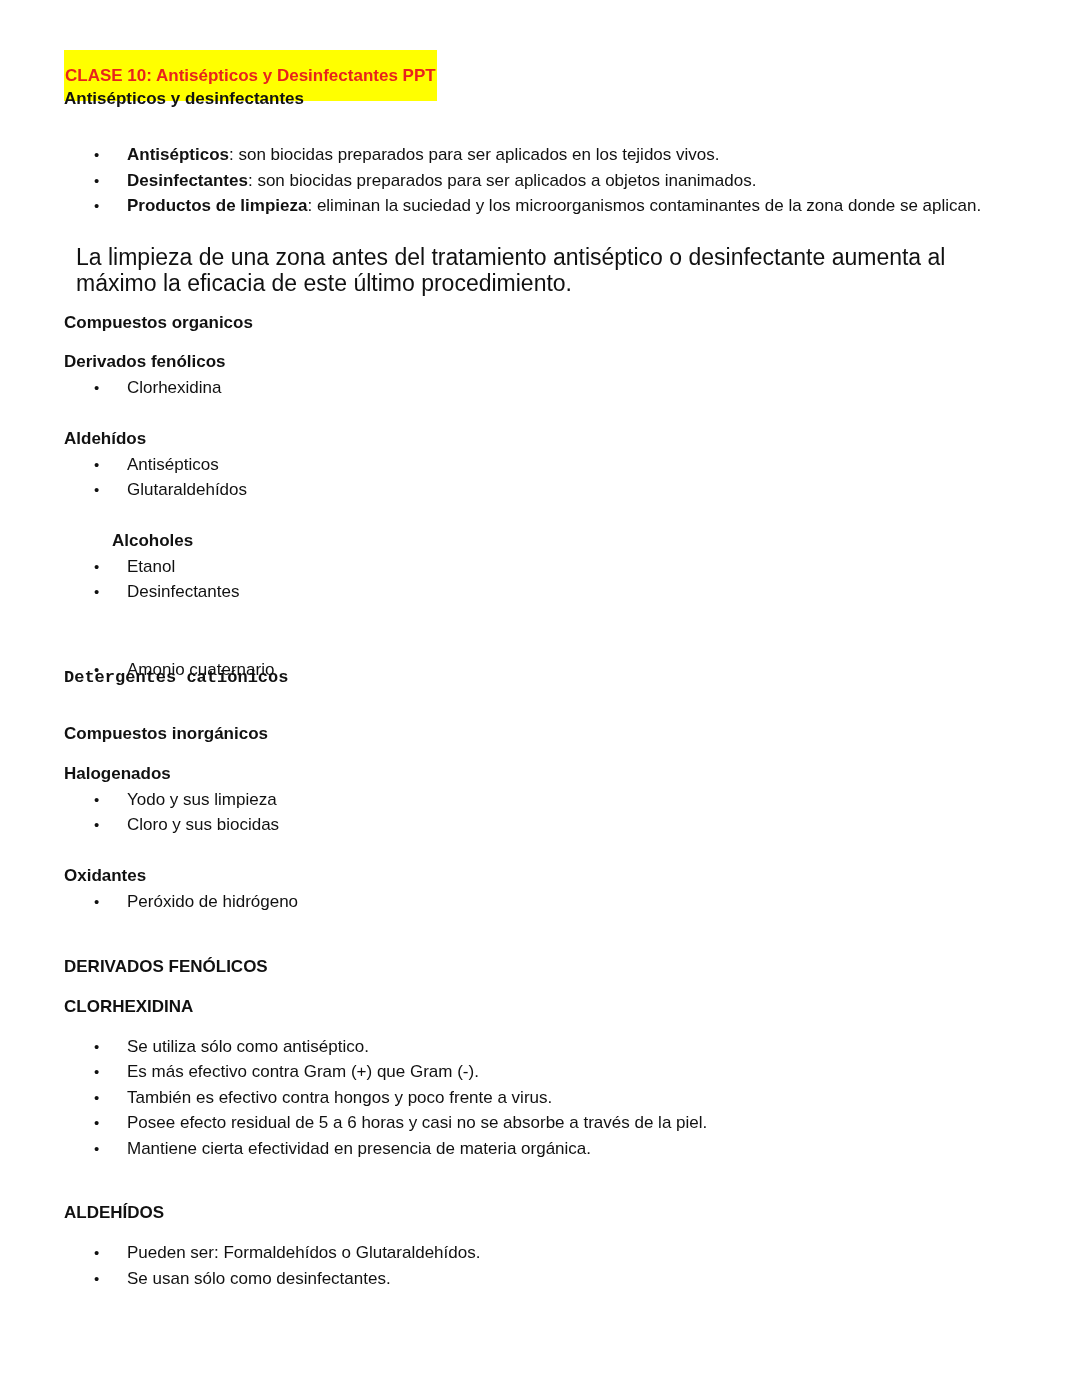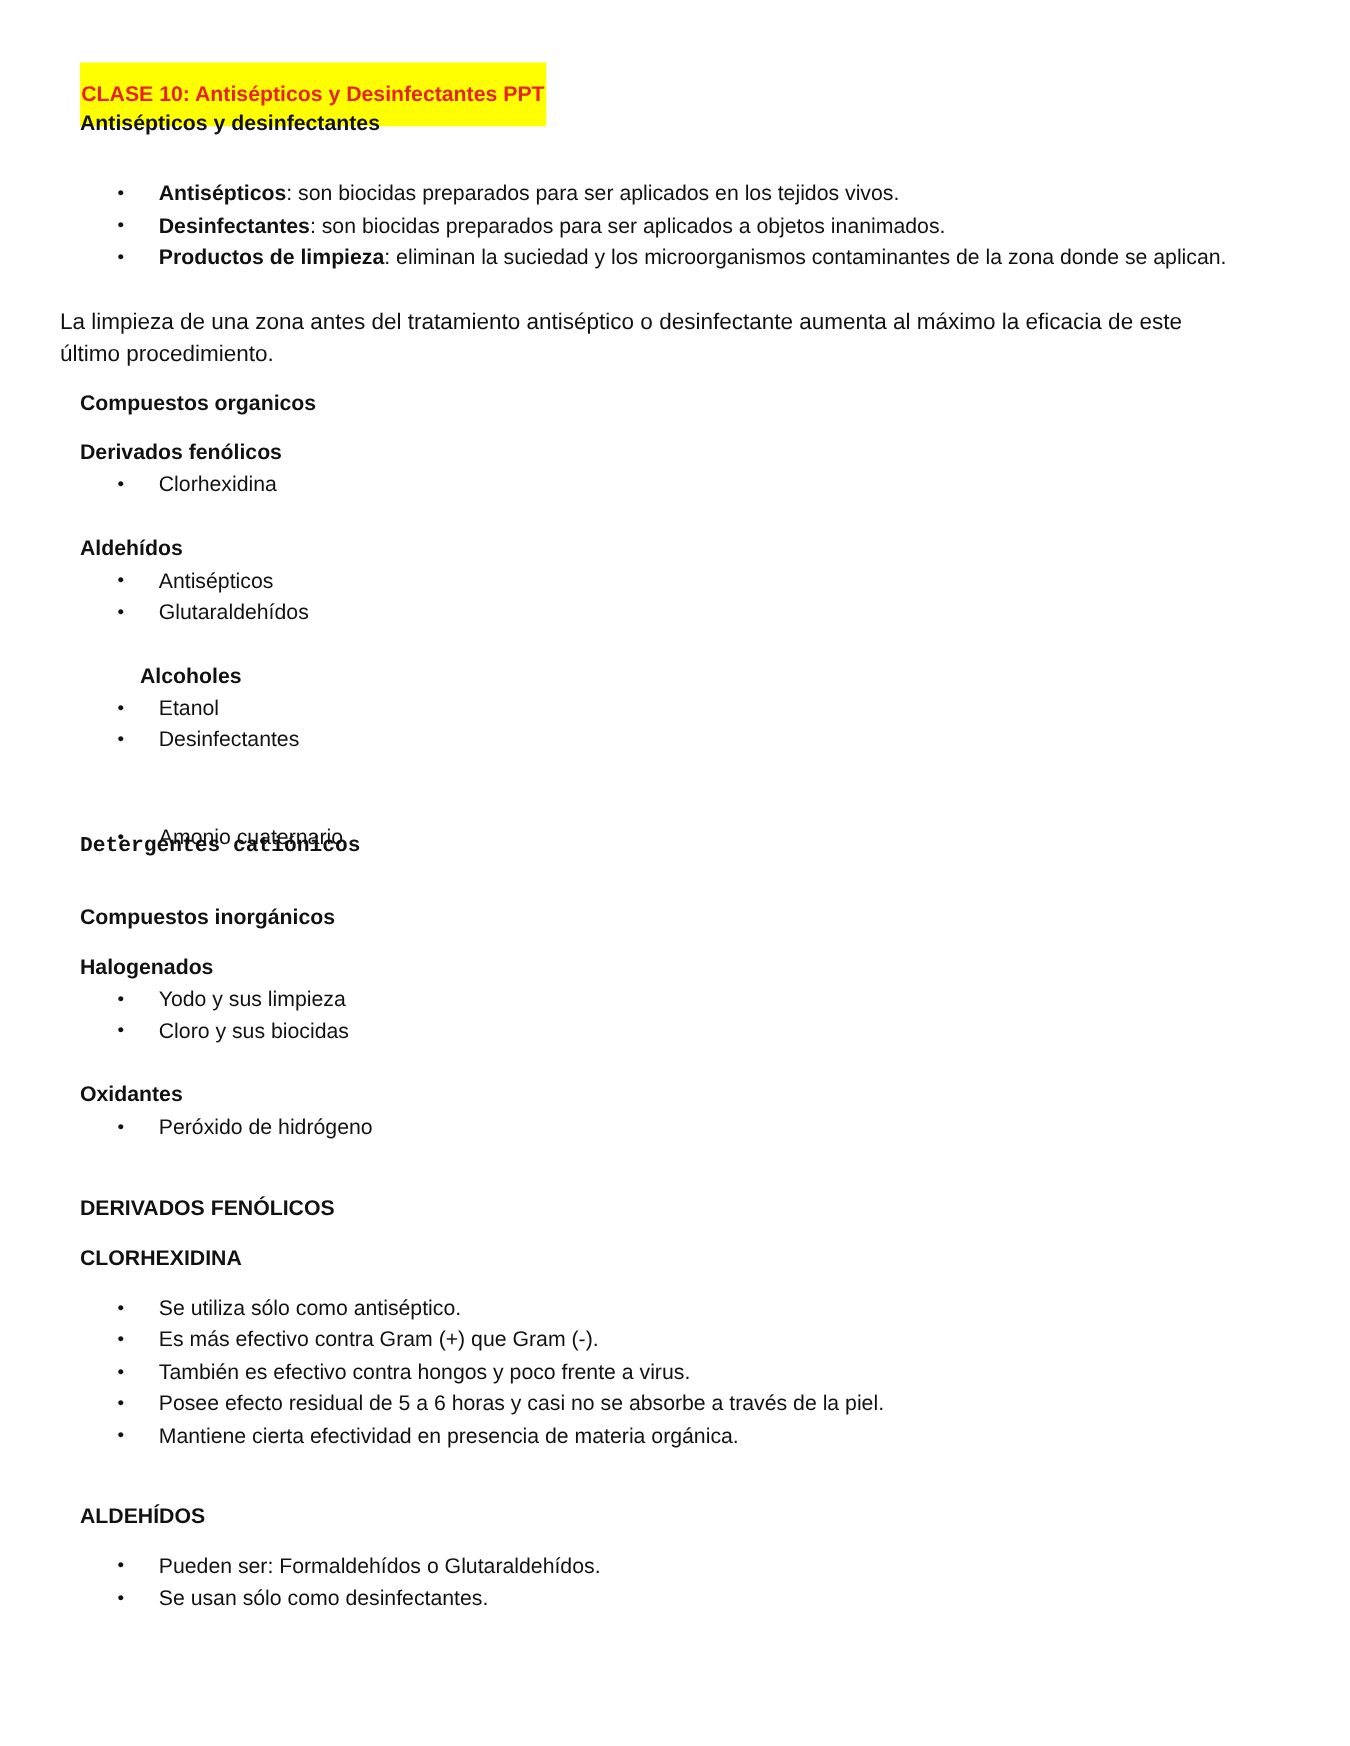--- a/index.html
+++ b/index.html
@@ -4,21 +4,21 @@
 <style>
   html, body { margin: 0; padding: 0; background: #ffffff; }
   body { width: 1080px; height: 1397px; position: relative; overflow: hidden;
          font-family: "Liberation Sans", "DejaVu Sans", sans-serif; color: #111111; }
   .line { position: absolute; left: 64px; font-size: 17px; line-height: 22px; white-space: nowrap; }
   .b { font-weight: bold; }
   .title { background: #ffff00; color: #e8231c; font-weight: bold; padding: 16px 1px; }
   .bullet { position: absolute; left: 64px; font-size: 17px; line-height: 22px; white-space: nowrap; }
   .bullet .dot { position: absolute; left: 30px; top: 0; font-size: 15px; }
   .bullet .txt { position: absolute; left: 63px; top: 0; }
-  .para { position: absolute; left: 48px; width: 950px; font-size: 18px; line-height: 26px; }
+  .para { position: absolute; left: 76px; width: 950px; font-size: 23px; line-height: 26px; }
 </style>
 </head>
 <body>
 
 <div>
 
   <div class="line" style="top:65px;">
     <span class="title">CLASE 10: Antisépticos y Desinfectantes PPT</span>
   </div>
 

